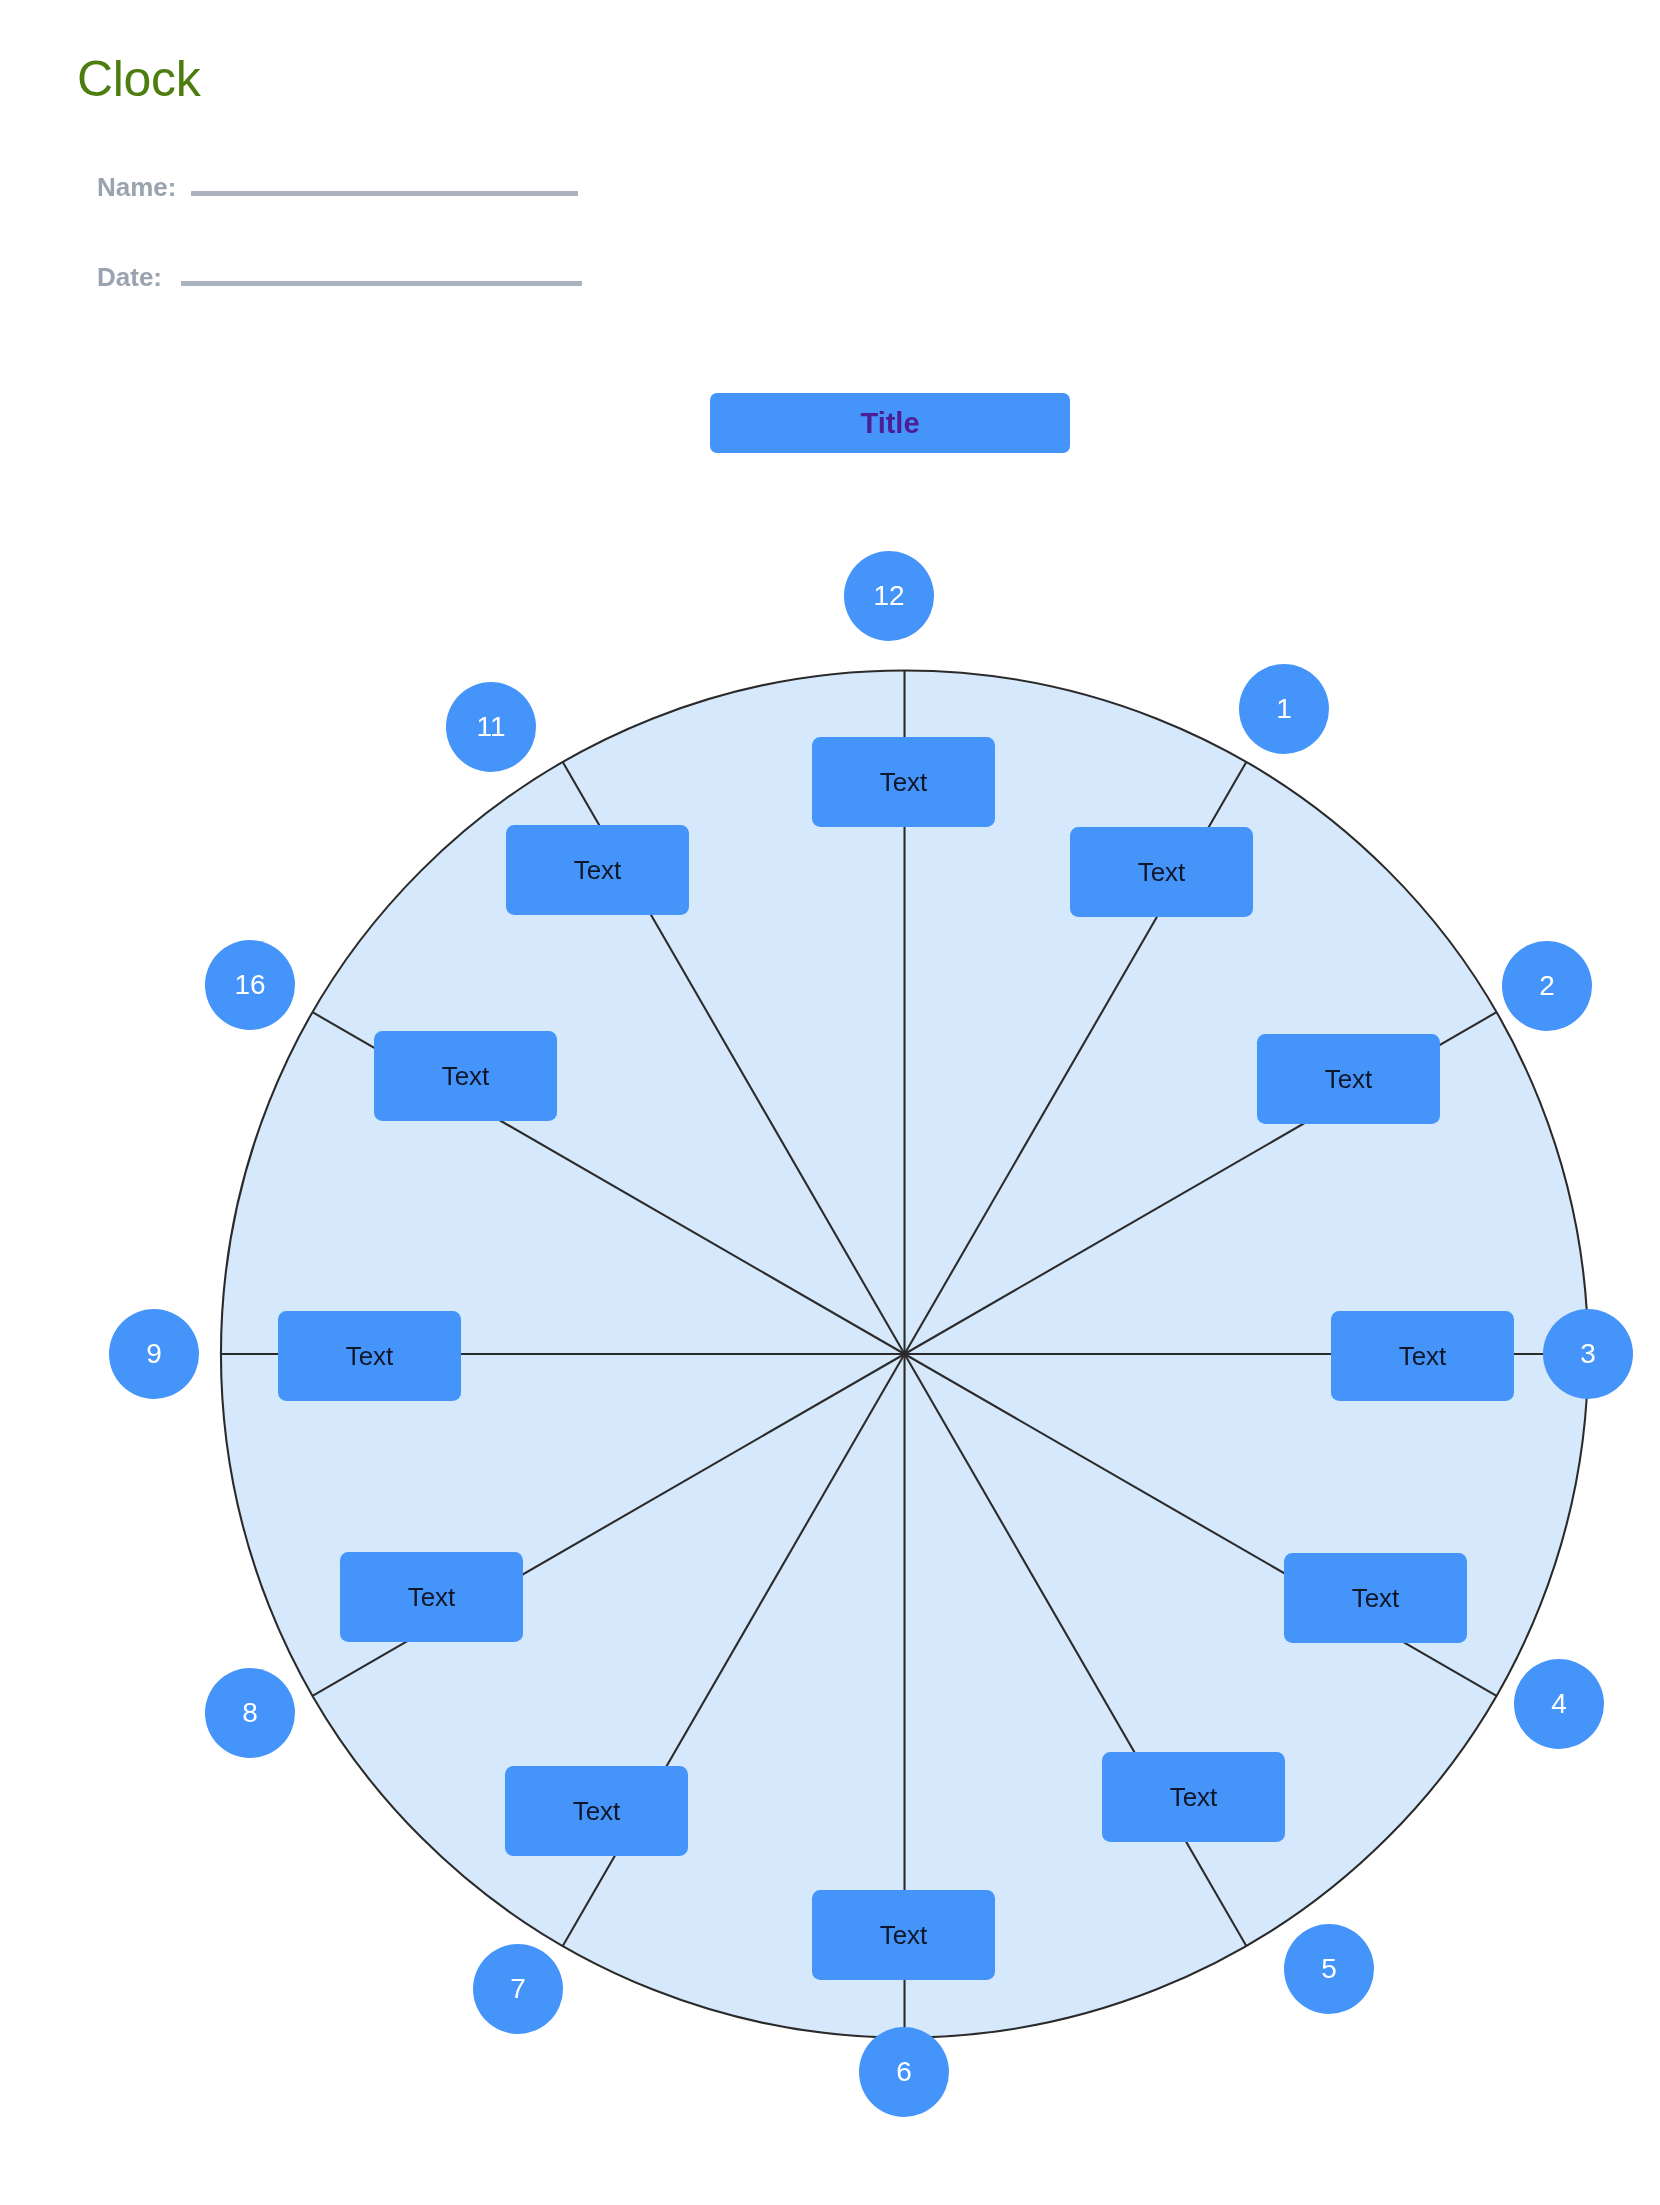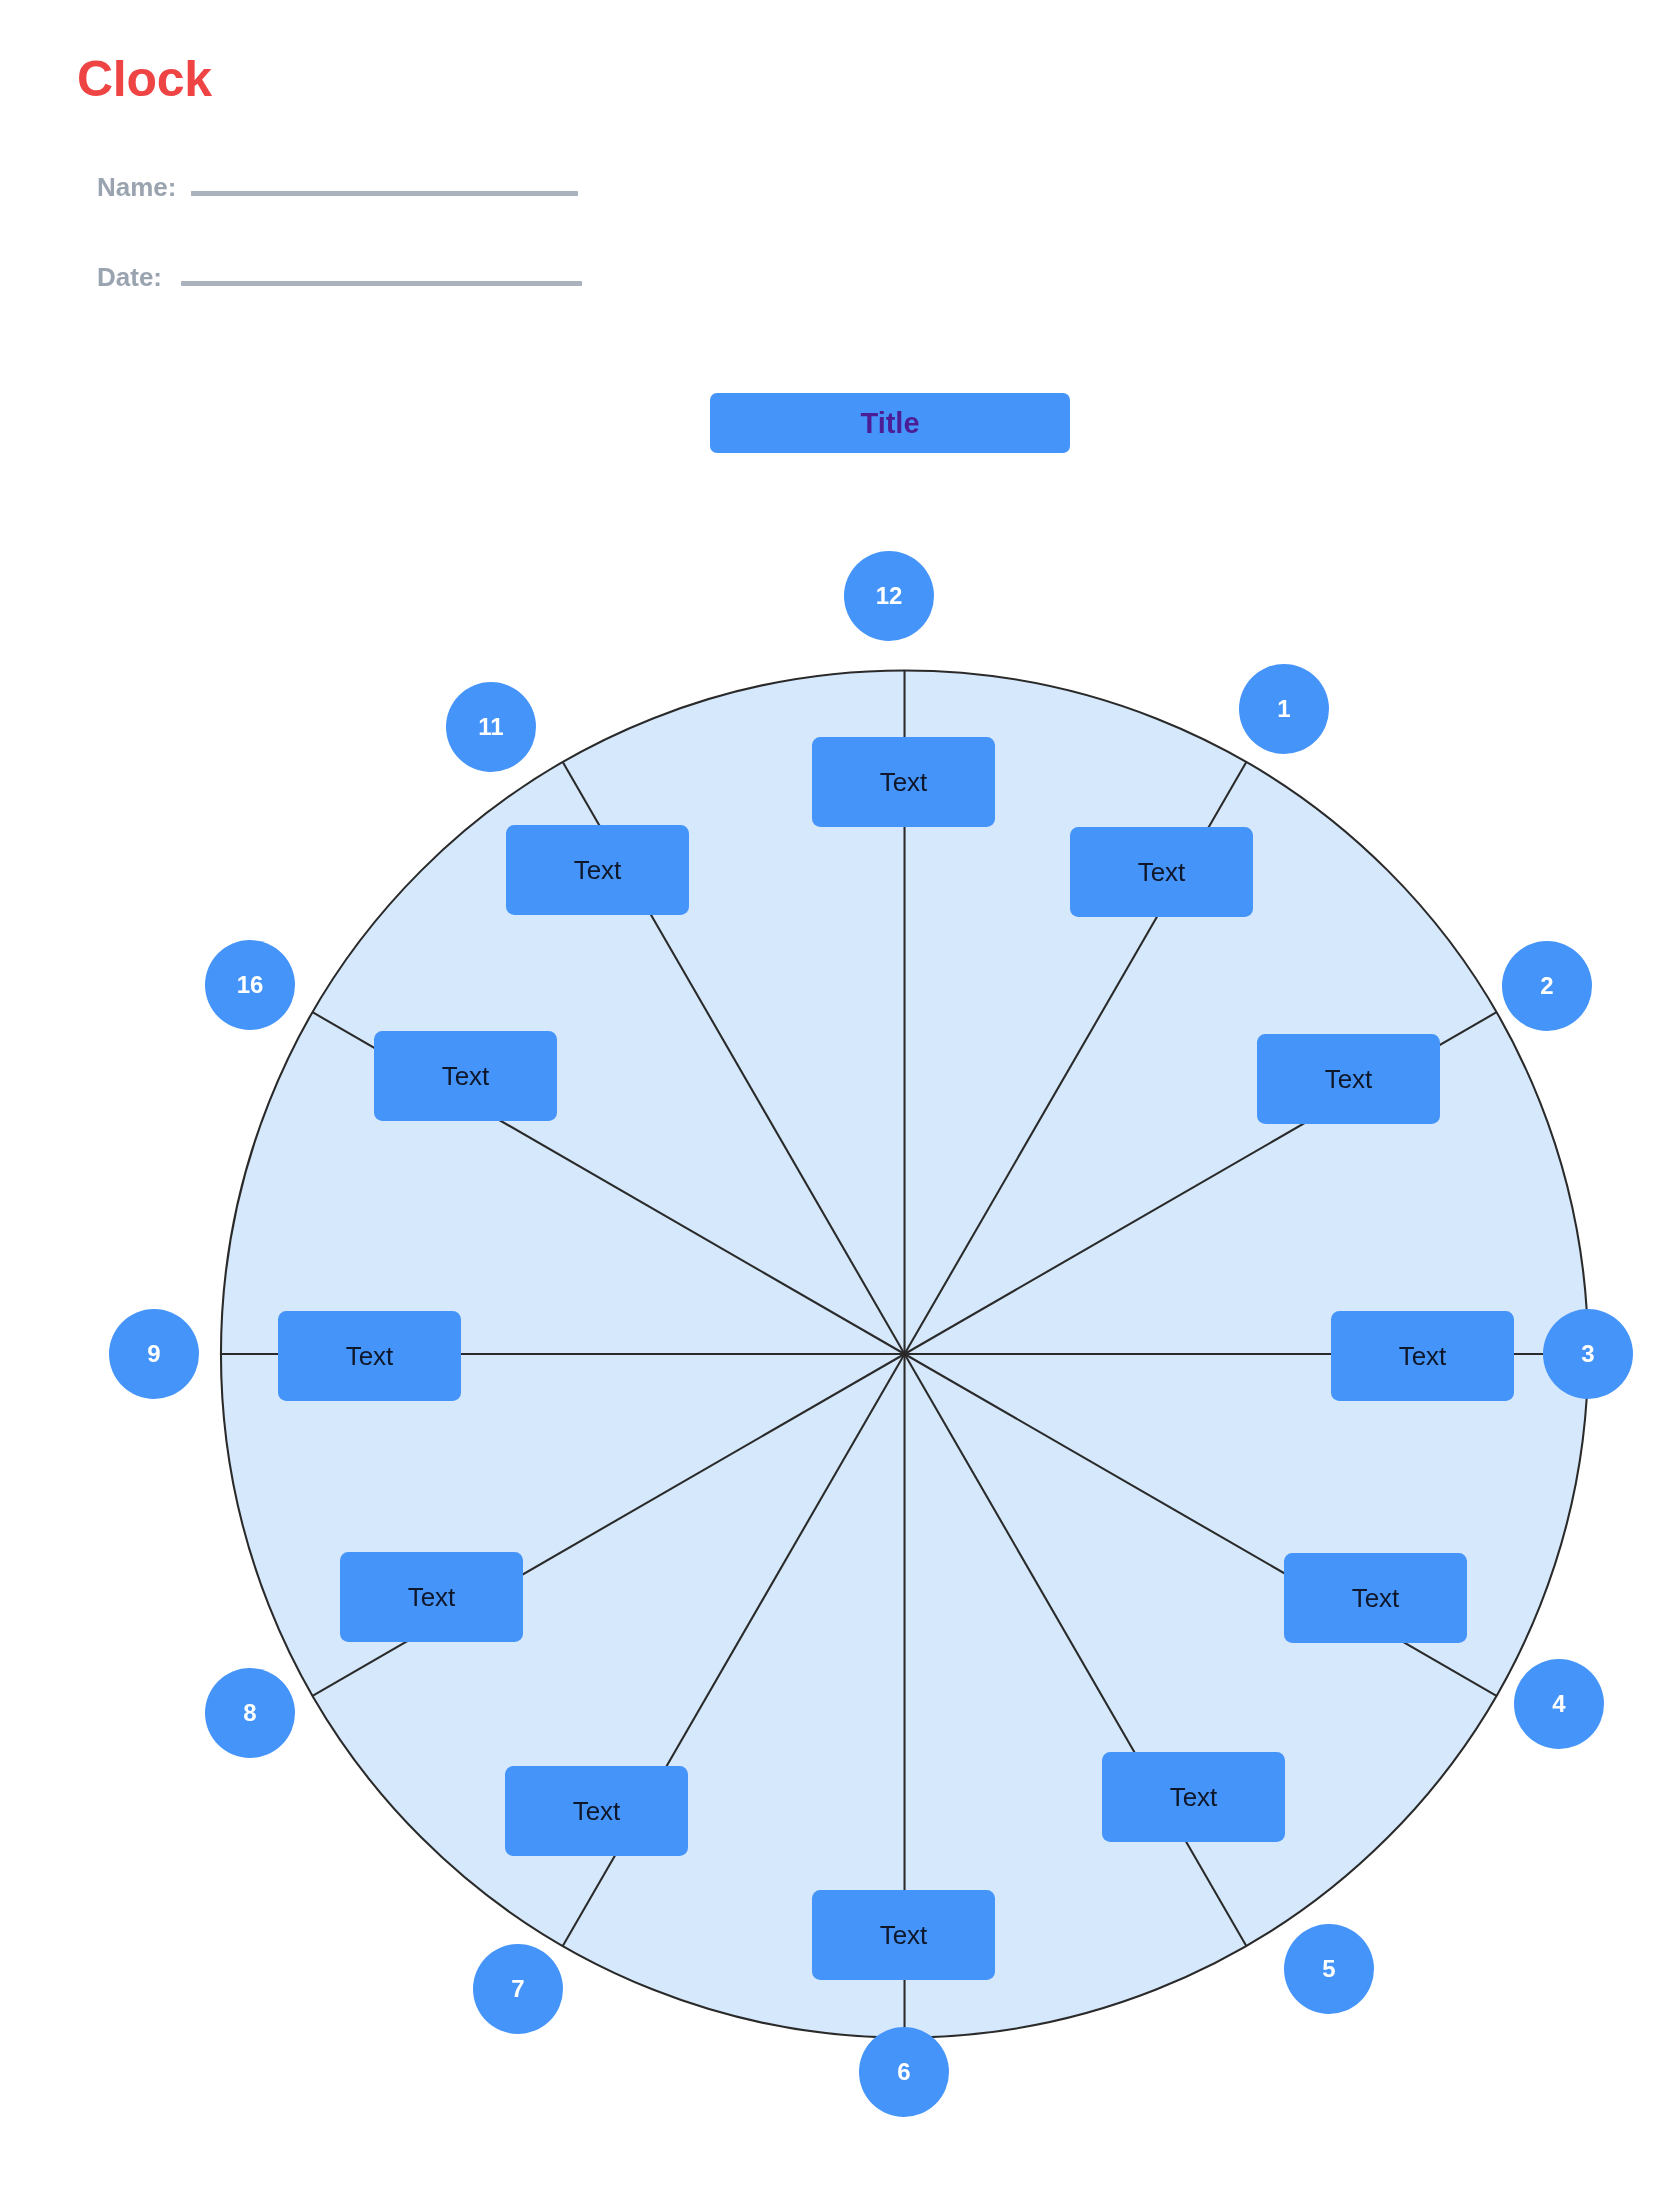--- a/index.html
+++ b/index.html
@@ -20,22 +20,22 @@
   #header {
     position: absolute;
     left: 0; top: 0;
     width: 1661px;
   }
   #page-title {
     position: absolute;
     left: 77px;
     top: 54px;
     font-size: 50px;
-    font-weight: bold;
-    color: #ef4444;
+    font-weight: normal;
+    color: #4d7c0f;
     letter-spacing: -0.3px;
     line-height: 1;
   }
   .field-row {
     position: absolute;
     display: flex;
     align-items: baseline;
   }
   #name-row { left: 97px; top: 172px; }
   #date-row { left: 97px; top: 262px; }
@@ -89,26 +89,25 @@
   
   .hour-badge {
     position: absolute;
     width: 90px;
     height: 90px;
     margin-left: -45px;
     margin-top: -45px;
     border-radius: 50%;
     background: #4594fa;
     color: #ffffff;
-    font-size: 24px;
+    font-size: 28px;
     display: flex;
     align-items: center;
     justify-content: center;
     box-sizing: border-box;
-    font-weight: bold;
   }
 
   
   .text-box {
     position: absolute;
     width: 183px;
     height: 90px;
     margin-left: -92px;
     margin-top: -45px;
     background: #4594fa;

